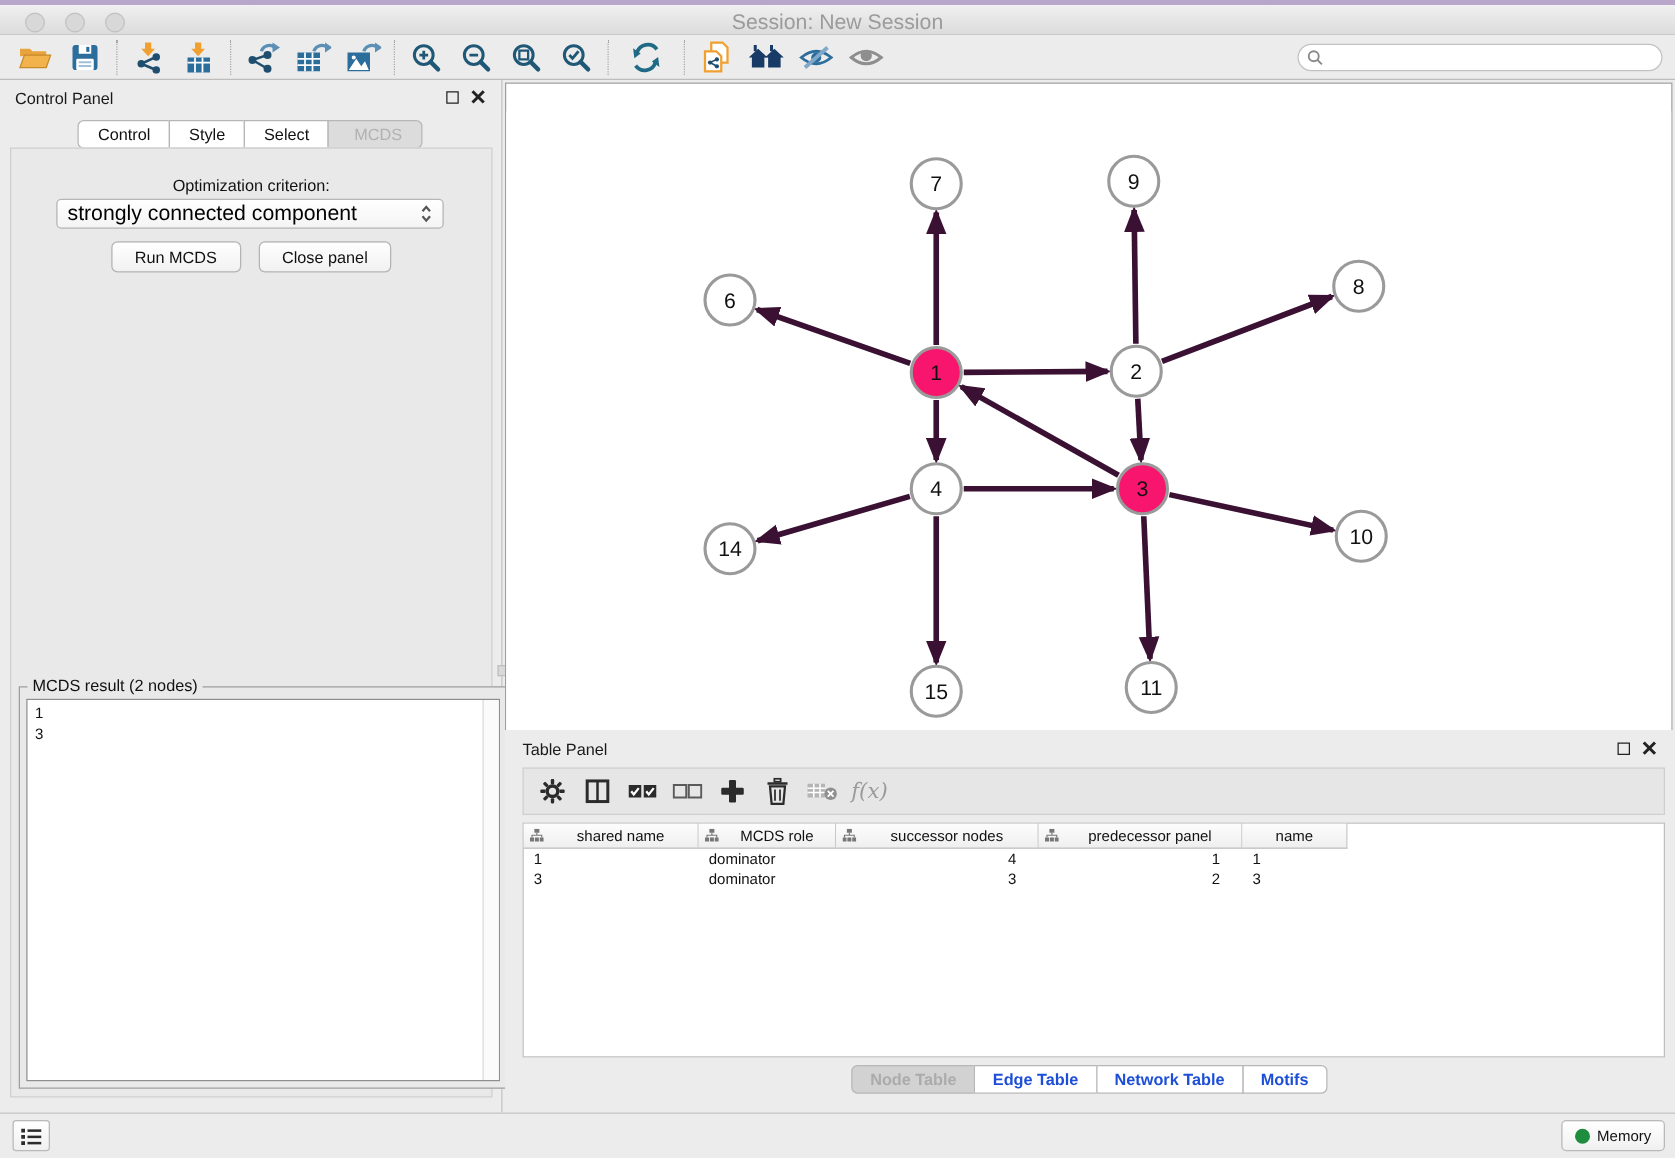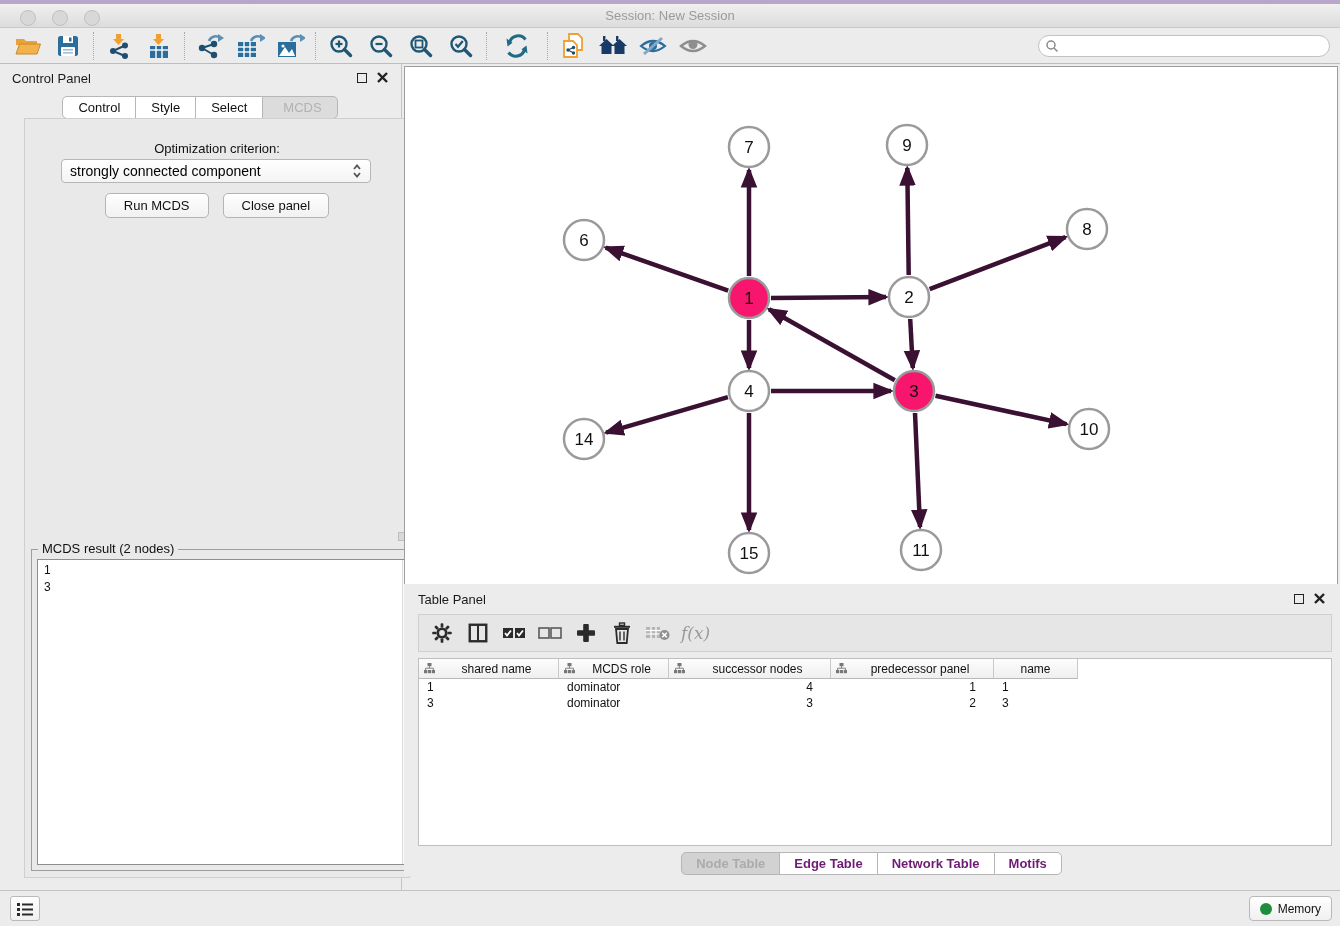--- a/index.html
+++ b/index.html
@@ -5,21 +5,21 @@
   * { margin:0; padding:0; box-sizing:border-box; }
   html,body { width:1340px; height:926px; font-family:"Liberation Sans", sans-serif; background:#ECECEC; overflow:hidden; }
   .app { position:absolute; left:0; top:0; width:1340px; height:926px; background:#ECECEC; }
 
   
   .top-strip { position:absolute; left:0; top:0; width:1340px; height:4px; background:#B9A6CB; }
 
   
   .titlebar { position:absolute; left:0; top:4px; width:1340px; height:24px;
     background:linear-gradient(#F0F0F0,#DCDCDC); border-bottom:1px solid #C9C9C9; }
-  .titlebar .title { position:absolute; left:0; right:0; top:4px; text-align:center; font-size:13px; color:#9B9B9B; }
+  .titlebar .title { position:absolute; left:0; right:0; top:4px; text-align:center; font-size:17px; color:#9B9B9B; }
   .tl-dot { position:absolute; top:6px; width:16px; height:16px; border-radius:50%; background:#D8D8D8; border:1px solid #C0C0C0; }
 
   
   .toolbar { position:absolute; left:0; top:28px; width:1340px; height:36px;
     background:#ECECEC; border-bottom:1px solid #BDBDBD; display:flex; align-items:center; }
   .tb-btn { width:40px; height:30px; display:flex; align-items:center; justify-content:center; }
   .tb-sep { width:1px; height:28px; border-left:1px dotted #A8A8A8; margin:0 5px; }
   .search-wrap { position:absolute; right:10px; top:7px; width:292px; height:22px; background:#fff;
     border:1px solid #C2C2C2; border-radius:11px; display:flex; align-items:center; padding-left:6px; }
   .search-wrap input { border:none; outline:none; flex:1; font-size:12px; background:transparent; margin-left:4px; }
@@ -31,24 +31,24 @@
   .control-panel { position:absolute; left:0; top:0; width:402px; height:826px; background:#ECECEC; border-right:1px solid #C4C4C4; }
   .panel-head { position:absolute; left:0; top:0; width:100%; height:28px;padding-left:32px; }
   .panel-head .pt { position:absolute; left:12px; top:7px; font-size:13px; color:#1A1A1A; }
   .mini-float { position:absolute; top:9px; width:10px; height:10px; border:1.5px solid #222; background:transparent; }
   .mini-close { position:absolute; top:7px; width:13px; height:13px; }
   .cp-tabs { position:absolute; left:0; top:32px; width:100%; display:flex; justify-content:center; }
   .cp-tab { font-size:13px; color:#111; background:#fff; border:1px solid #B6B6B6; padding:3px 15px; margin-left:-1px; }
   .cp-tab:first-child { border-radius:5px 0 0 5px; }
   .cp-tab:last-child { border-radius:0 5px 5px 0;padding-left:20px; }
   .cp-tab.disabled { background:#DCDCDC; color:#B2B2B2; }
-  .cp-box { position:absolute; left:24px; top:54px; width:386px; height:760px; background:#E9E9E9; border:1px solid #CFCFCF; }
+  .cp-box { position:absolute; left:8px; top:54px; width:386px; height:760px; background:#E9E9E9; border:1px solid #CFCFCF; }
   .opt-label { position:absolute; left:0; width:100%; top:22px; text-align:center; font-size:13px; color:#111; }
   .dropdown { position:absolute; left:36px; top:40px; width:310px; height:24px; background:linear-gradient(#FFF,#F4F4F4);
-    border:1px solid #B6B6B6; border-radius:4px; display:flex; align-items:center; font-size:14px; padding:0 8px; }
+    border:1px solid #B6B6B6; border-radius:4px; display:flex; align-items:center; font-size:17px; padding:0 8px; }
   .dropdown .dd-val { flex:1; }
   .btn-row { position:absolute; left:0; top:74px; width:100%; display:flex; justify-content:center; gap:14px; }
   .pbtn { font-size:13px; color:#111; background:linear-gradient(#FFF,#F1F1F1); border:1px solid #B4B4B4; border-radius:5px; padding:4px 18px; }
   .result-fs { position:absolute; left:6px; top:430px; width:391px; height:322px; border:1px solid #9E9E9E; background:#E9E9E9; }
   .result-legend { position:absolute; left:6px; top:-9px; background:#E9E9E9; padding:0 4px; font-size:13px; color:#111; }
   .result-area { position:absolute; left:5px; top:9px; right:5px; bottom:5px; background:#fff; border:1px solid #8E8E8E; }
   .result-area pre { font-family:"Liberation Sans", sans-serif; font-size:12px; line-height:17px; padding:2px 6px; color:#111; }
   .result-scroll { position:absolute; right:0; top:0; bottom:0; width:13px; background:#FBFBFB; border-left:1px solid #DCDCDC; }
 
   
@@ -74,21 +74,21 @@
   .th-cell { height:20px; background:linear-gradient(#FDFDFD,#EFEFEF); border-right:1px solid #C9C9C9; border-bottom:1px solid #B9B9B9;
     display:flex; align-items:center; font-size:12px; color:#111; }
   .th-cell .th-lab { flex:1; text-align:center; padding:0 2px; }
   .th-ic { margin-left:5px; }
   .tbl-body { position:absolute; left:0; top:20px; width:100%; }
   .t-row { display:flex; height:16px; }
   .t-cell { font-size:12px; color:#111; height:16px; line-height:16px; white-space:nowrap; overflow:hidden; }
   .al { padding-left:8px; text-align:left; }
   .ar { padding-right:18px; text-align:right; }
   .bottom-tabs { position:absolute; left:0; top:268px; width:100%; display:flex; justify-content:center; }
-  .bt-tab { font-size:13px; font-weight:600; background:#fff; border:1px solid #B6B6B6; padding:3px 14px; margin-left:-1px; color:#701a75; }
+  .bt-tab { font-size:13px; font-weight:600; background:#fff; border:1px solid #B6B6B6; padding:3px 14px; margin-left:-1px; color:#1d4ed8; }
   .bt-tab:first-child { border-radius:5px 0 0 5px;text-align:center; }
   .bt-tab:last-child { border-radius:0 5px 5px 0; }
   .bt-tab.active { background:#D2D2D2; color:#ABABAB; }
 
   
   .statusbar { position:absolute; left:0; top:890px; width:1340px; height:36px; background:#ECECEC; border-top:1px solid #C4C4C4; }
   .list-btn { position:absolute; left:10px; top:5px; width:30px; height:25px; background:linear-gradient(#FFF,#F0F0F0); border:1px solid #B9B9B9; border-radius:3px;
     display:flex; align-items:center; justify-content:center; }
   .mem-btn { position:absolute; right:8px; top:5px; height:25px; background:linear-gradient(#FFF,#F0F0F0); border:1px solid #B9B9B9; border-radius:4px;
     display:flex; align-items:center; padding:0 10px; gap:6px; font-size:12px; color:#111; }

